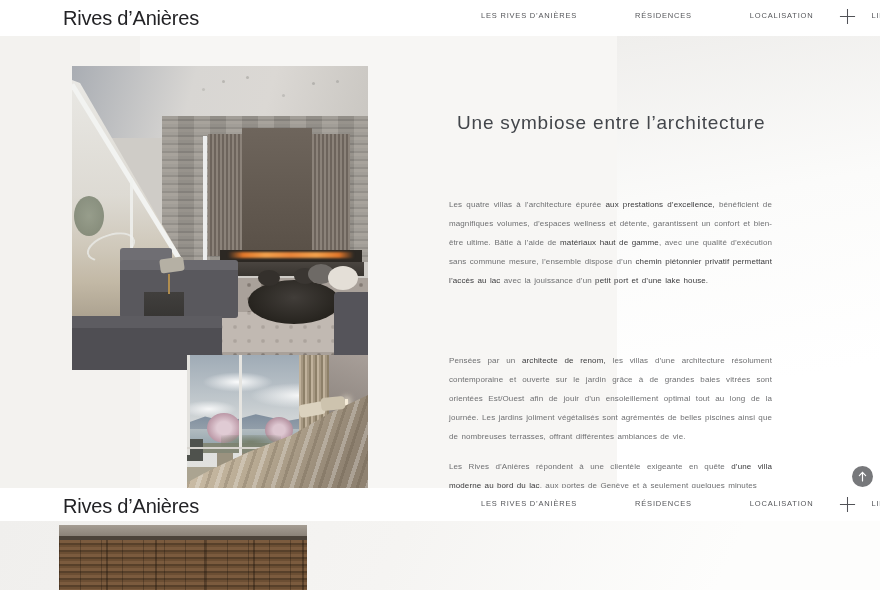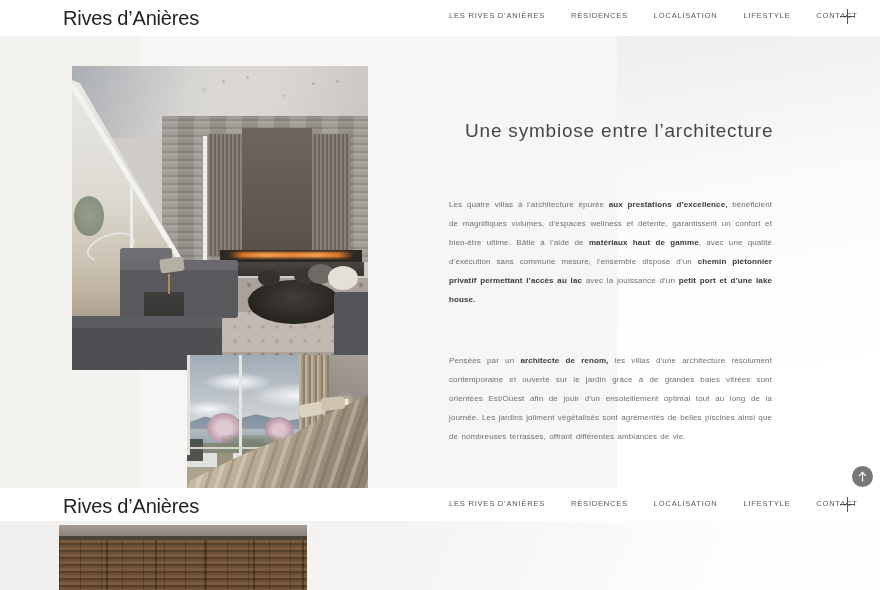--- a/index.html
+++ b/index.html
@@ -15,30 +15,30 @@
   .bottom-shade{left:0;top:521px;width:880px;height:69px;z-index:1;
           background:linear-gradient(115deg,#f0efed 0%,#f5f4f2 45%,#fdfdfc 82%);}
 
   
   .site-header{left:0;width:880px;background:#fff;z-index:8;}
   .site-header.top{top:0;height:36px;}
   .site-header.bottom{top:488px;height:33px;}
   .logo{position:absolute;left:27px;top:7px;font-size:20px;letter-spacing:-0.2px;
         color:#232326;text-decoration:none;white-space:nowrap;margin-left:36px;}
   .nav{position:absolute;left:449px;top:1px;height:28px;display:flex;align-items:center;gap:26px;}
-  .nav-link{font-size:7.5px;letter-spacing:0.8px;color:#55565a;text-decoration:none;white-space:nowrap;}
+  .nav-link{font-size:7.5px;letter-spacing:0.8px;color:#55565a;text-decoration:none;white-space:nowrap;margin-left:32px;}
   .plus-btn{position:absolute;right:22px;top:5px;width:22px;height:22px;border:0;background:transparent;
         padding:0;cursor:pointer;display:flex;align-items:center;justify-content:center;}
 
   
-  .heading{left:449px;top:92px;width:340px;margin:16px;font-weight:400;color:#43464b;z-index:2;}
+  .heading{left:449px;top:92px;width:340px;margin:8px;font-weight:400;color:#43464b;z-index:2;}
   .h-line{font-size:19px;line-height:45px;letter-spacing:0.8px;white-space:nowrap;}
   .para{left:449px;width:323px;margin:0;font-size:8px;line-height:19px;letter-spacing:0.1px;
         word-spacing:1px;color:#6f7072;text-align:justify;z-index:2;}
-  .para .b{font-weight:700;color:#3a3a3c;}
+  .para .b{font-weight:400;color:#3a3a3c;}
   .p1{top:195px;} .p2{top:303px;} .p3{top:351px;} .p4{top:457px;}
 
   
   .scroll-top{left:852px;top:466px;width:21px;height:21px;border-radius:50%;border:0;padding:0;
         background:#77787b;z-index:9;cursor:pointer;display:flex;align-items:center;justify-content:center;}
 
   
   .img-living{left:72px;top:66px;width:296px;height:304px;overflow:hidden;background:#cfccc7;z-index:2;}
   .lr-ceiling{left:0;top:0;width:296px;height:72px;
         background:linear-gradient(105deg,#a9adb3,#d8d6d3 40%,#dbd8d4 65%,#c9c6c1);}
@@ -199,20 +199,21 @@
     <div class="abs wd-line"></div>
     <div class="abs wd-slats"></div>
     <div class="abs wd-posts"></div>
   </div>
 
   <h1 class="abs heading">
     <div class="h-line">Une symbiose entre l’architecture</div>
   </h1>
   <p class="abs para p1"><span>Les quatre villas à l’architecture épurée </span><span class="b">aux prestations d’excellence,</span><span> bénéficient de magnifiques volumes, d’espaces wellness et détente, garantissent un confort et bien-être ultime. Bâtie à l’aide de </span><span class="b">matériaux haut de gamme</span><span>, avec une qualité d’exécution sans commune mesure, l’ensemble dispose d’un </span><span class="b">chemin piétonnier privatif permettant l’accès au lac</span><span> avec la jouissance d’un </span><span class="b">petit port et d’une lake house.</span></p>
   <p class="abs para p3"><span>Pensées par un </span><span class="b">architecte de renom,</span><span> les villas d’une architecture résolument contemporaine et ouverte sur le jardin grâce à de grandes baies vitrées sont orientées Est/Ouest afin de jouir d’un ensoleillement optimal tout au long de la journée. Les jardins joliment végétalisés sont agrémentés de belles piscines ainsi que de nombreuses terrasses, offrant différentes ambiances de vie.</span></p>
+  <p class="abs para p4"><span>Les Rives d’Anières répondent à une clientèle exigeante en quête </span><span class="b">d’une villa moderne au bord du lac</span><span>, aux portes de Genève et à seulement quelques minutes</span></p>
 
   <header class="abs site-header top">
     <a href="#" class="logo">Rives d’Anières</a>
     <nav class="nav">
       <a href="#" class="nav-link">LES RIVES D’ANIÈRES</a>
       <a href="#" class="nav-link">RÉSIDENCES</a>
       <a href="#" class="nav-link">LOCALISATION</a>
       <a href="#" class="nav-link">LIFESTYLE</a>
       <a href="#" class="nav-link">CONTACT</a>
     </nav>

